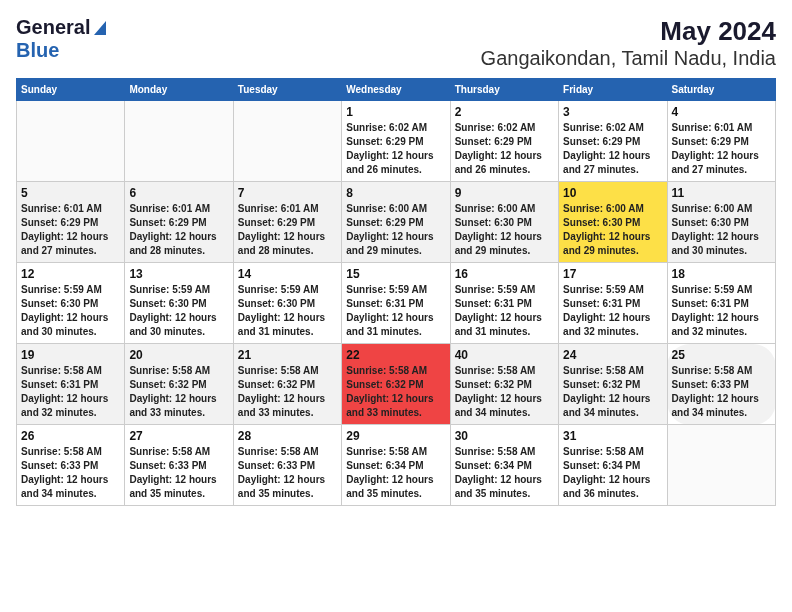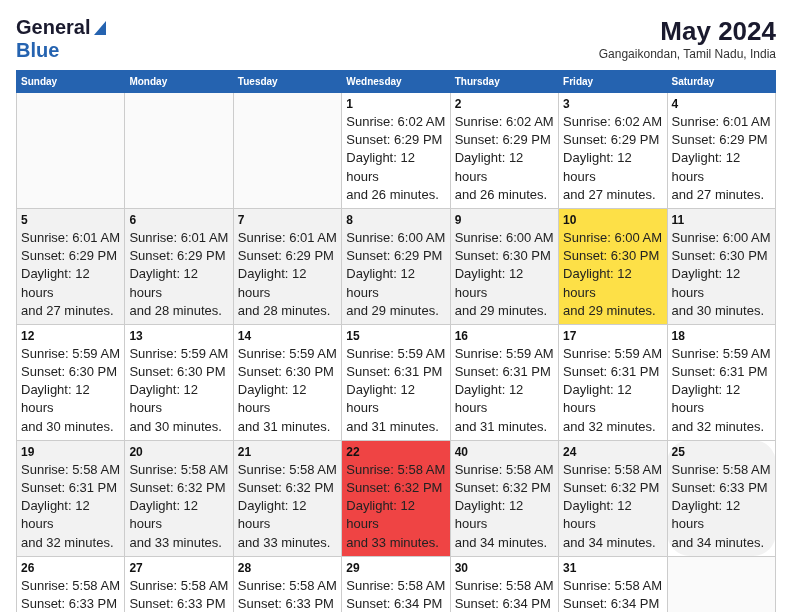--- a/index.html
+++ b/index.html
@@ -27,21 +27,21 @@
     }
     .title-block {
       text-align: right;
     }
     .month-title {
       font-size: 26px;
       font-weight: bold;
       color: #1a1a2e;
     }
     .location-title {
-      font-size: 12px;
+      font-size: 20px;
       color: #333;
     }
     .calendar {
       width: 100%;
       border-collapse: collapse;
       font-size: 11px;
     }
     .calendar th {
       background: #2563b0;
       color: #fff;
@@ -62,23 +62,24 @@
     .calendar td.empty {
       background: #f9f9f9;
     }
     .day-num {
       font-weight: bold;
       font-size: 12px;
       margin-bottom: 2px;
       color: #111;
     }
     .day-info {
-      font-size: 13px;
+      font-size: 10px;
       color: #222;
       line-height: 1.4;
+      font-weight: bold;
     }
     .calendar tr:nth-child(even) td {
       background: #f5f5f5;
     }
     .calendar tr:nth-child(even) td.empty {
       background: #f0f0f0;
     }
     .calendar tbody tr td {
       background: #fff;
     }

